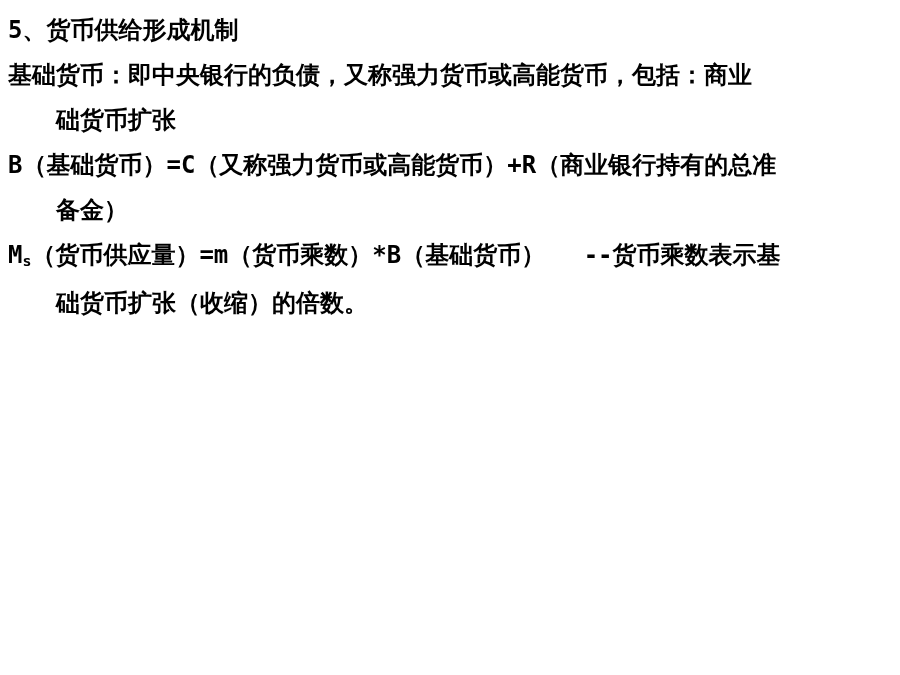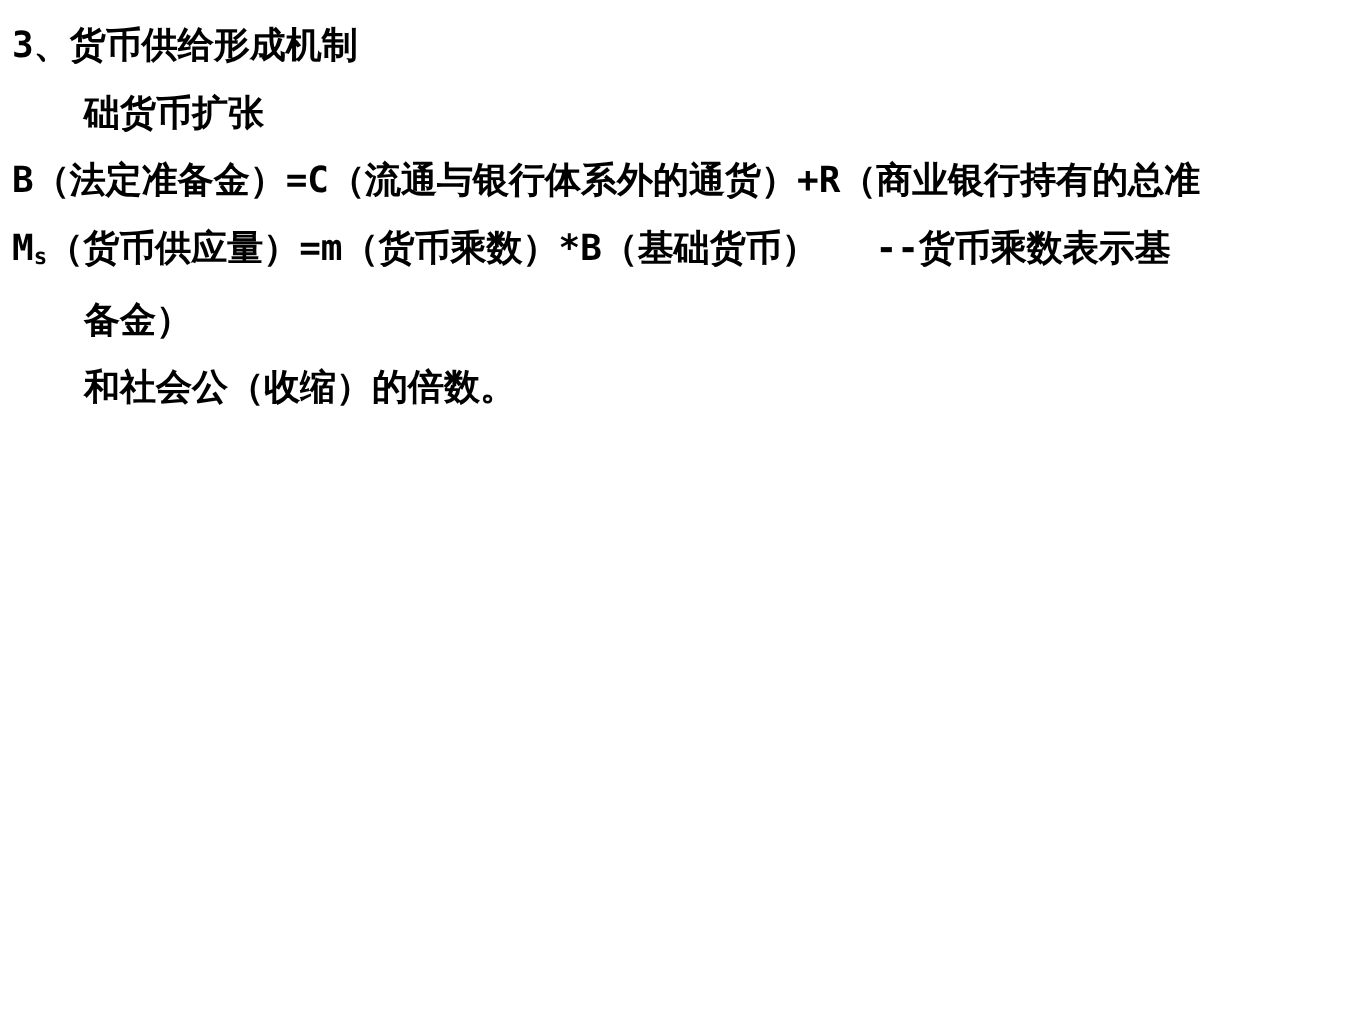--- a/index.html
+++ b/index.html
@@ -33,26 +33,27 @@
     font-size: 0.62em;
     vertical-align: baseline;
     position: relative;
     top: 0.18em;
   }
 </style>
 </head>
 <body>
 
 <div class="slide">
-  <div class="line">3、货币供给形成机制</div>
+  <div class="line">5、货币供给形成机制</div>
 
+  <div class="line">基础货币：即中央银行的负债，又称强力货币或高能货币，包括：商业</div>
 
 
   <div class="line indent">础货币扩张</div>
 
-  <div class="line">B（法定准备金）=C（流通与银行体系外的通货）+R（商业银行持有的总准</div>
+  <div class="line">B（基础货币）=C（又称强力货币或高能货币）+R（商业银行持有的总准</div>
+
+  <div class="line indent">备金）</div>
 
   <div class="line"><span>M</span><sub class="sub">s</sub><span>（货币供应量）=m（货币乘数）*B（基础货币）　 --货币乘数表示基</span></div>
 
-  <div class="line indent">备金）</div>
-
-  <div class="line indent">和社会公（收缩）的倍数。</div>
+  <div class="line indent">础货币扩张（收缩）的倍数。</div>
 </div>
 
 </body></html>

